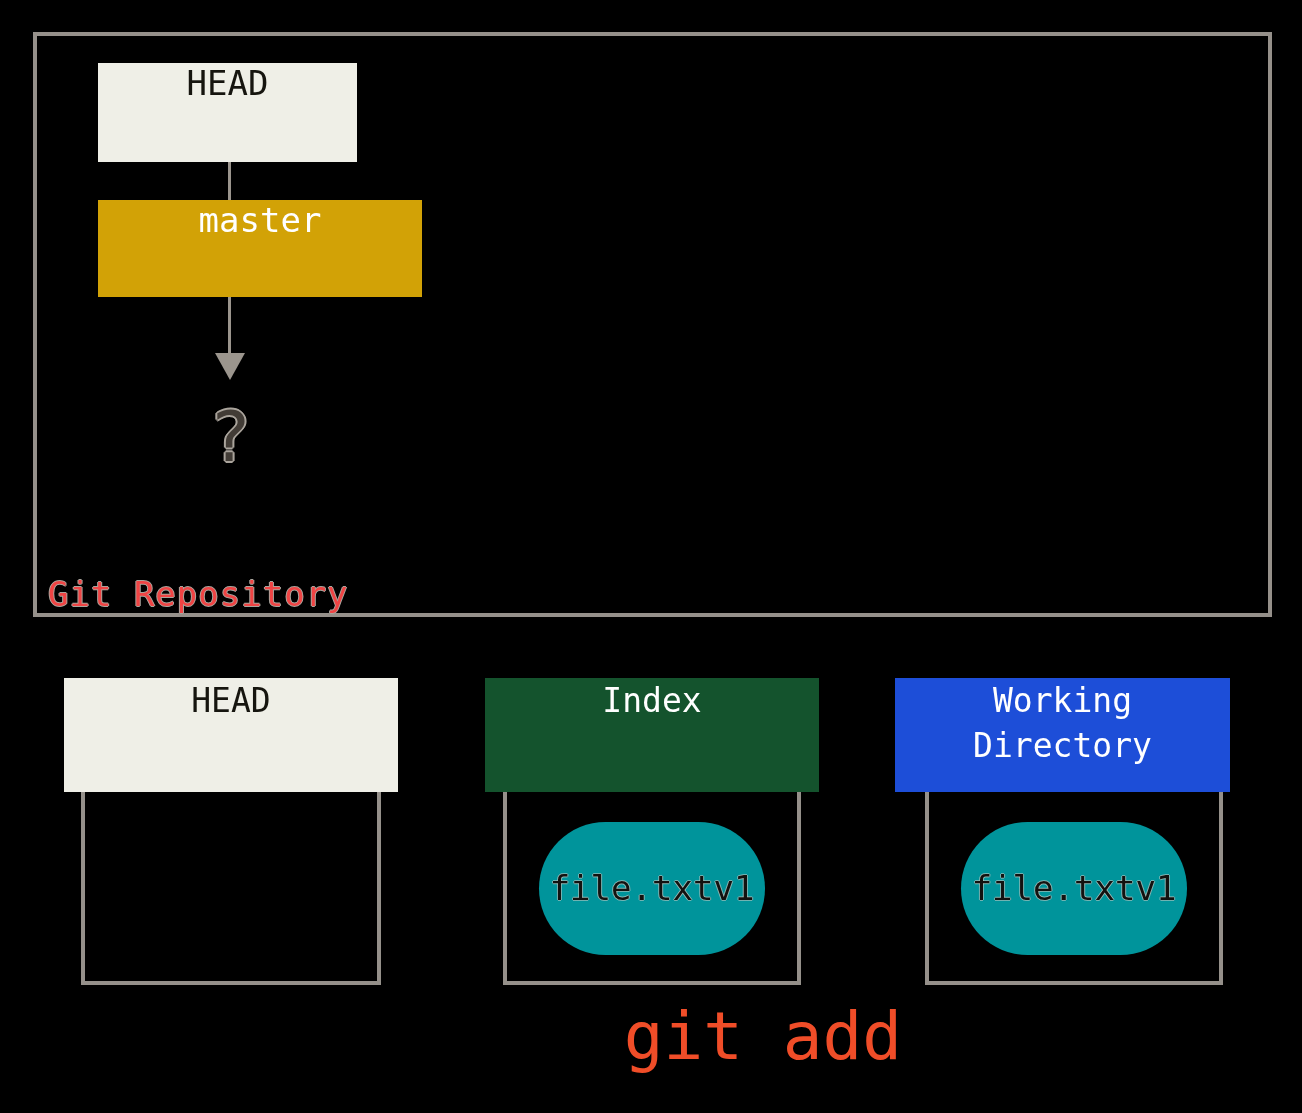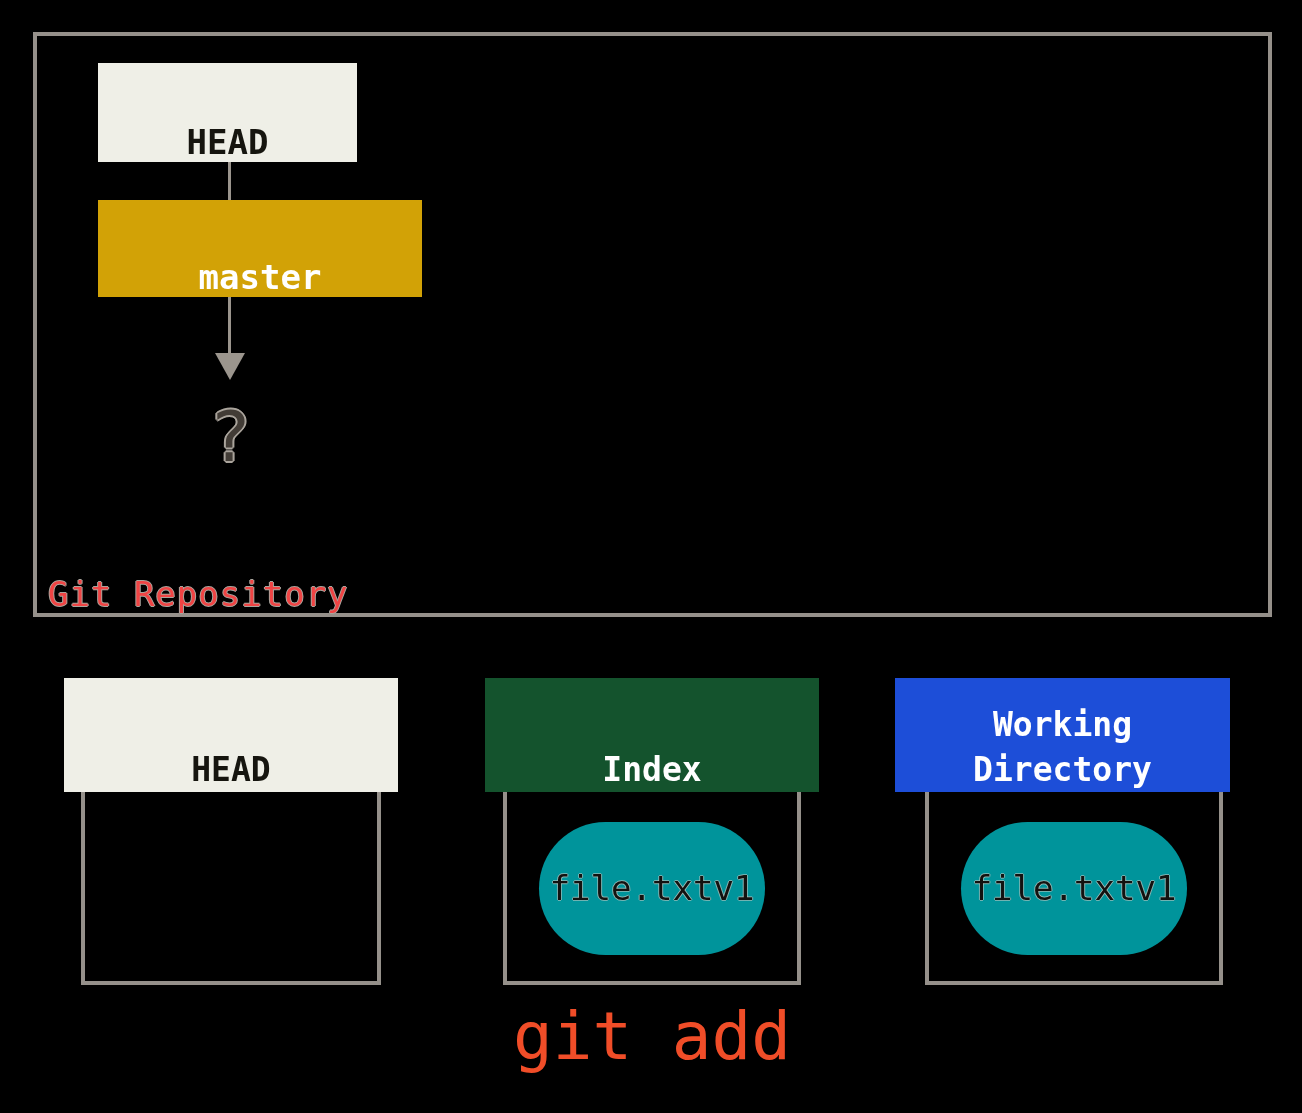--- a/index.html
+++ b/index.html
@@ -20,25 +20,24 @@
   
   .repo-rect {
     left: 33px; top: 32px;
     width: 1239px; height: 585px;
     border: 4px solid #95908a;
     box-sizing: border-box;
     background: transparent;
   }
   .box {
     display: flex;
-    align-items: flex-end;
+    align-items: flex-start;
     justify-content: center;
     text-align: center;
     box-sizing: border-box;
-    font-weight: bold;
   }
   .head-top {
     left: 98px; top: 63px;
     width: 259px; height: 99px;
     background: #efefe7;
     color: #16150f;
     font-size: 34px;
   }
   .vline {
     width: 3px;
@@ -123,21 +122,21 @@
     text-shadow:
       -1px 0 0 rgba(205,202,194,0.55), 1px 0 0 rgba(205,202,194,0.55),
       0 -1px 0 rgba(205,202,194,0.55), 0 1px 0 rgba(205,202,194,0.55);
   }
   .pill-index { left: 539px; }
   .pill-wd    { left: 961px; }
 
   .git-add {
     left: 402px; top: 998px;
     width: 500px;
-    text-align: center;
+    text-align: right;
     font-size: 66px;
     color: #f04d28;
     white-space: nowrap;
   }
 </style>
 </head>
 <body>
 
 <div id="stage">
 

